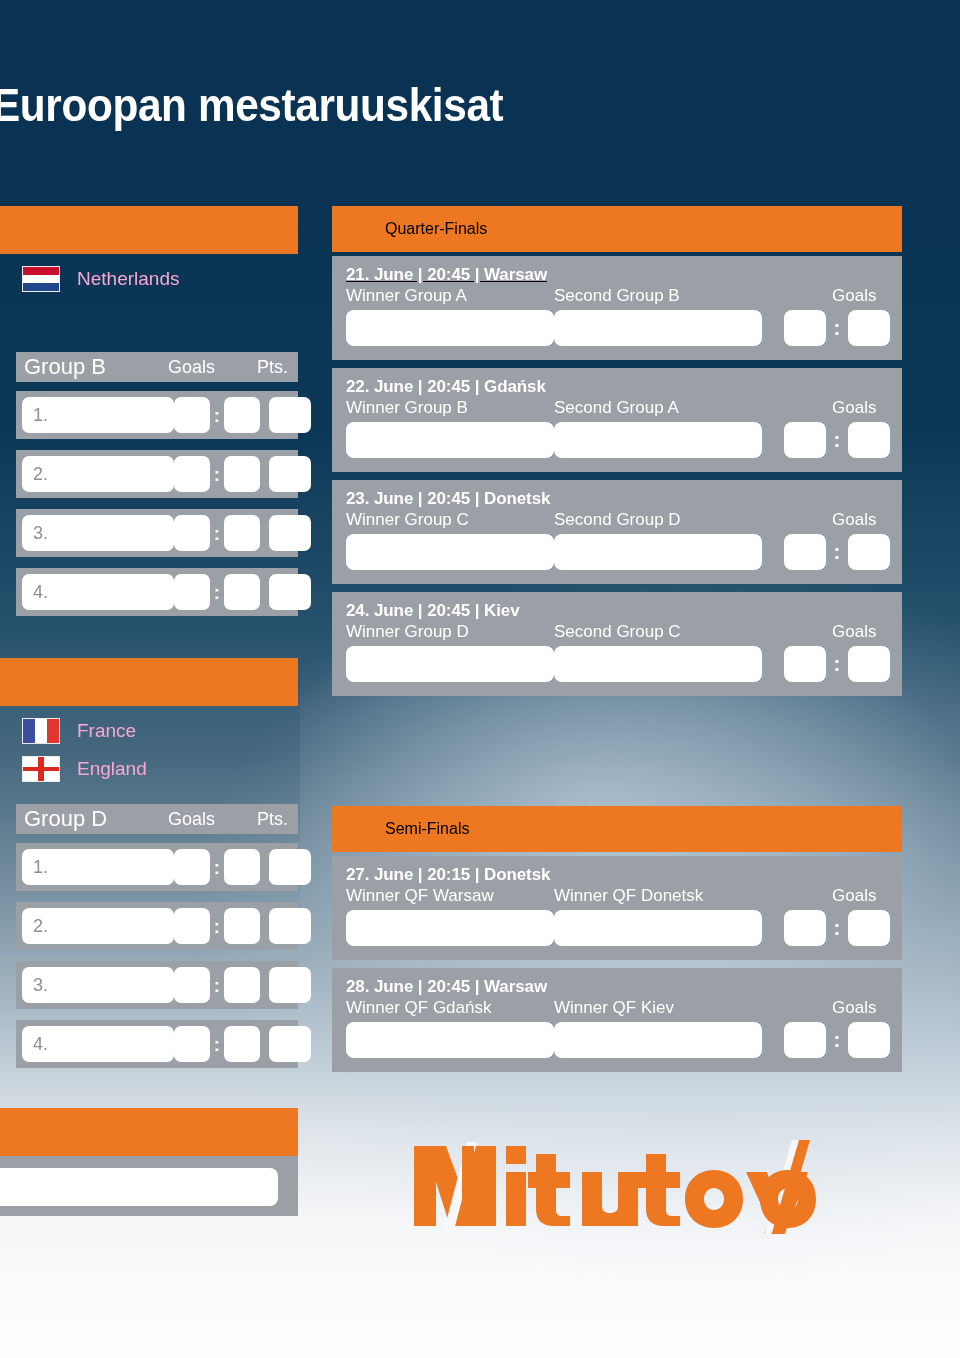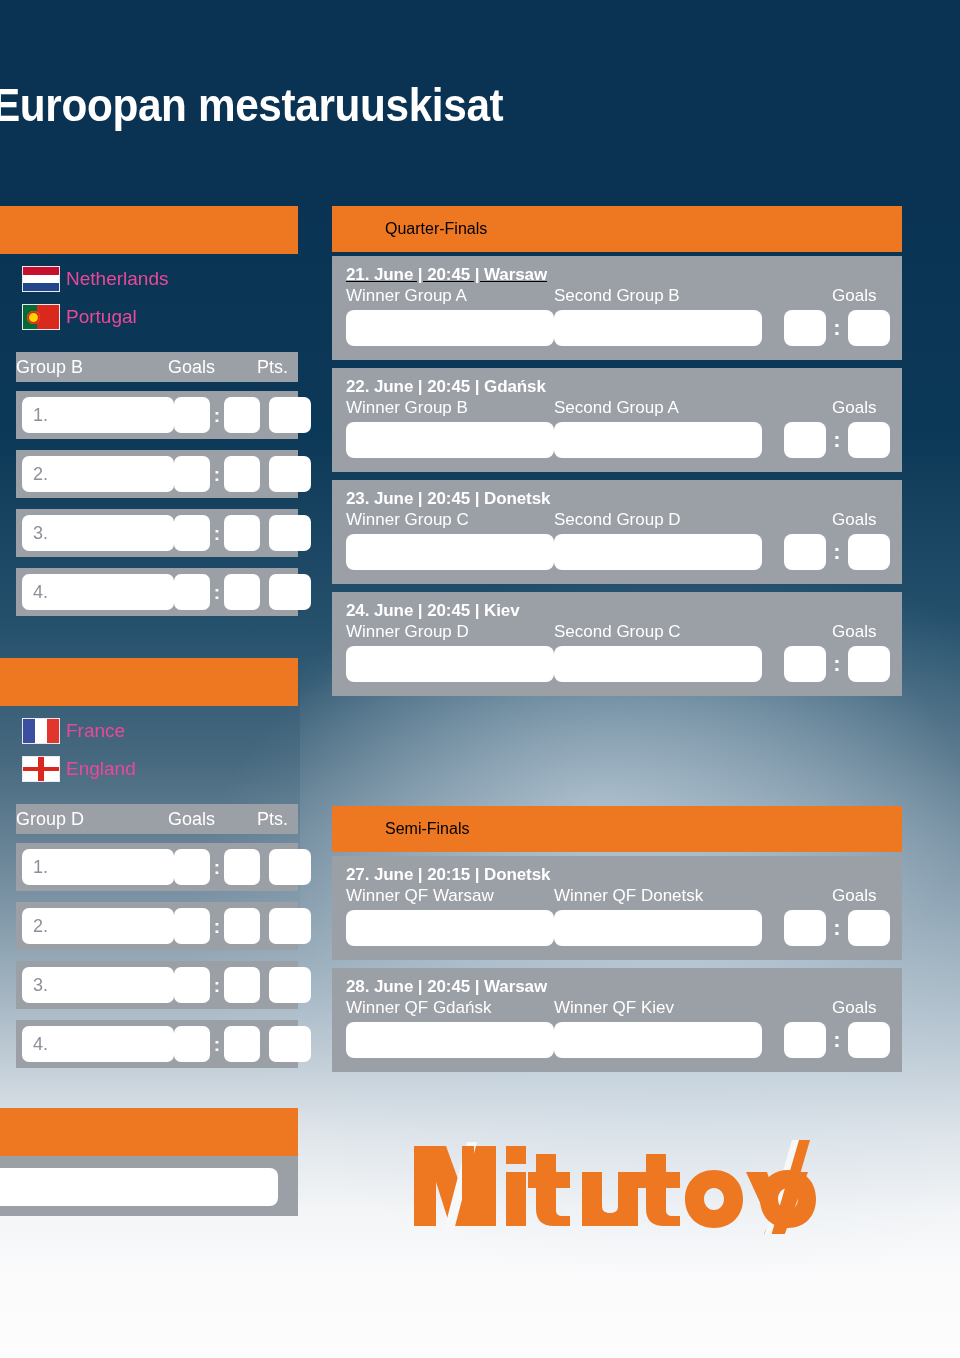--- a/index.html
+++ b/index.html
@@ -80,22 +80,22 @@
   .flag {
     width: 38px; height: 26px;
     border: 1px solid #e8eaec;
     box-sizing: border-box;
     flex: 0 0 auto;
     position: relative;
     overflow: hidden;
     background: #fff;
   }
   .flag-label {
-    margin-left: 6px;
-    color: #ec4899;
+    margin-left: 17px;
+    color: #f9a8d4;
     font-size: 19px;
     white-space: nowrap;
   }
 
   
   .f-nl { background: linear-gradient(to bottom,#c8102e 0 33.3%, #ffffff 33.3% 66.6%, #21468b 66.6% 100%); }
   .f-pt { background: linear-gradient(to right,#046a38 0 40%, #da291c 40% 100%); }
   .f-pt::after {
     content:""; position:absolute; left:28%; top:50%;
     width:13px; height:13px; margin:-6.5px 0 0 -6.5px;
@@ -108,21 +108,21 @@
   .f-en::after  { content:""; position:absolute; top:0; left:41%; width:18%; height:100%; background:#da291c; }
 
   .grp-head {
     position: absolute;
     left: 16px; width: 282px; height: 30px;
     background: #9b9fa6;
     display: flex;
     align-items: center;
     box-sizing: border-box;
   }
-  .grp-head .gh-name { width: 152px; padding-left: 0; color:#fff; font-size:18px; box-sizing:border-box;}
+  .grp-head .gh-name { width: 152px; padding-left: 8px; color:#fff; font-size:22px; box-sizing:border-box;}
   .grp-head .gh-goals{ width: 74px; color:#fff; font-size:18px; }
   .grp-head .gh-pts  { flex:1; color:#fff; font-size:18px; text-align:right; padding-right:10px; box-sizing:border-box;}
 
   .grp-rows { position:absolute; left:16px; width:282px; }
   .grp-row {
     height: 48px;
     background: #9b9fa6;
     margin-bottom: 11px;
     display: flex;
     align-items: center;
@@ -213,24 +213,20 @@
 <div id="page-title">Euroopan mestaruuskisat</div>
 
 <div class="group-block">
   <div class="grp-orange" style="top:206px;"></div>
 
   <div class="grp-flags" style="top:260px;">
     <div class="flag-row">
       <span class="flag f-nl"></span>
       <span class="flag-label">Netherlands</span>
     </div>
-    <div class="flag-row">
-      <span class="flag f-pt"></span>
-      <span class="flag-label">Portugal</span>
-    </div>
   </div>
 
   <div class="grp-head" style="top:352px;">
     <span class="gh-name">Group B</span>
     <span class="gh-goals">Goals</span>
     <span class="gh-pts">Pts.</span>
   </div>
 
   <div class="grp-rows" style="top:391px;">
     <div class="grp-row">

